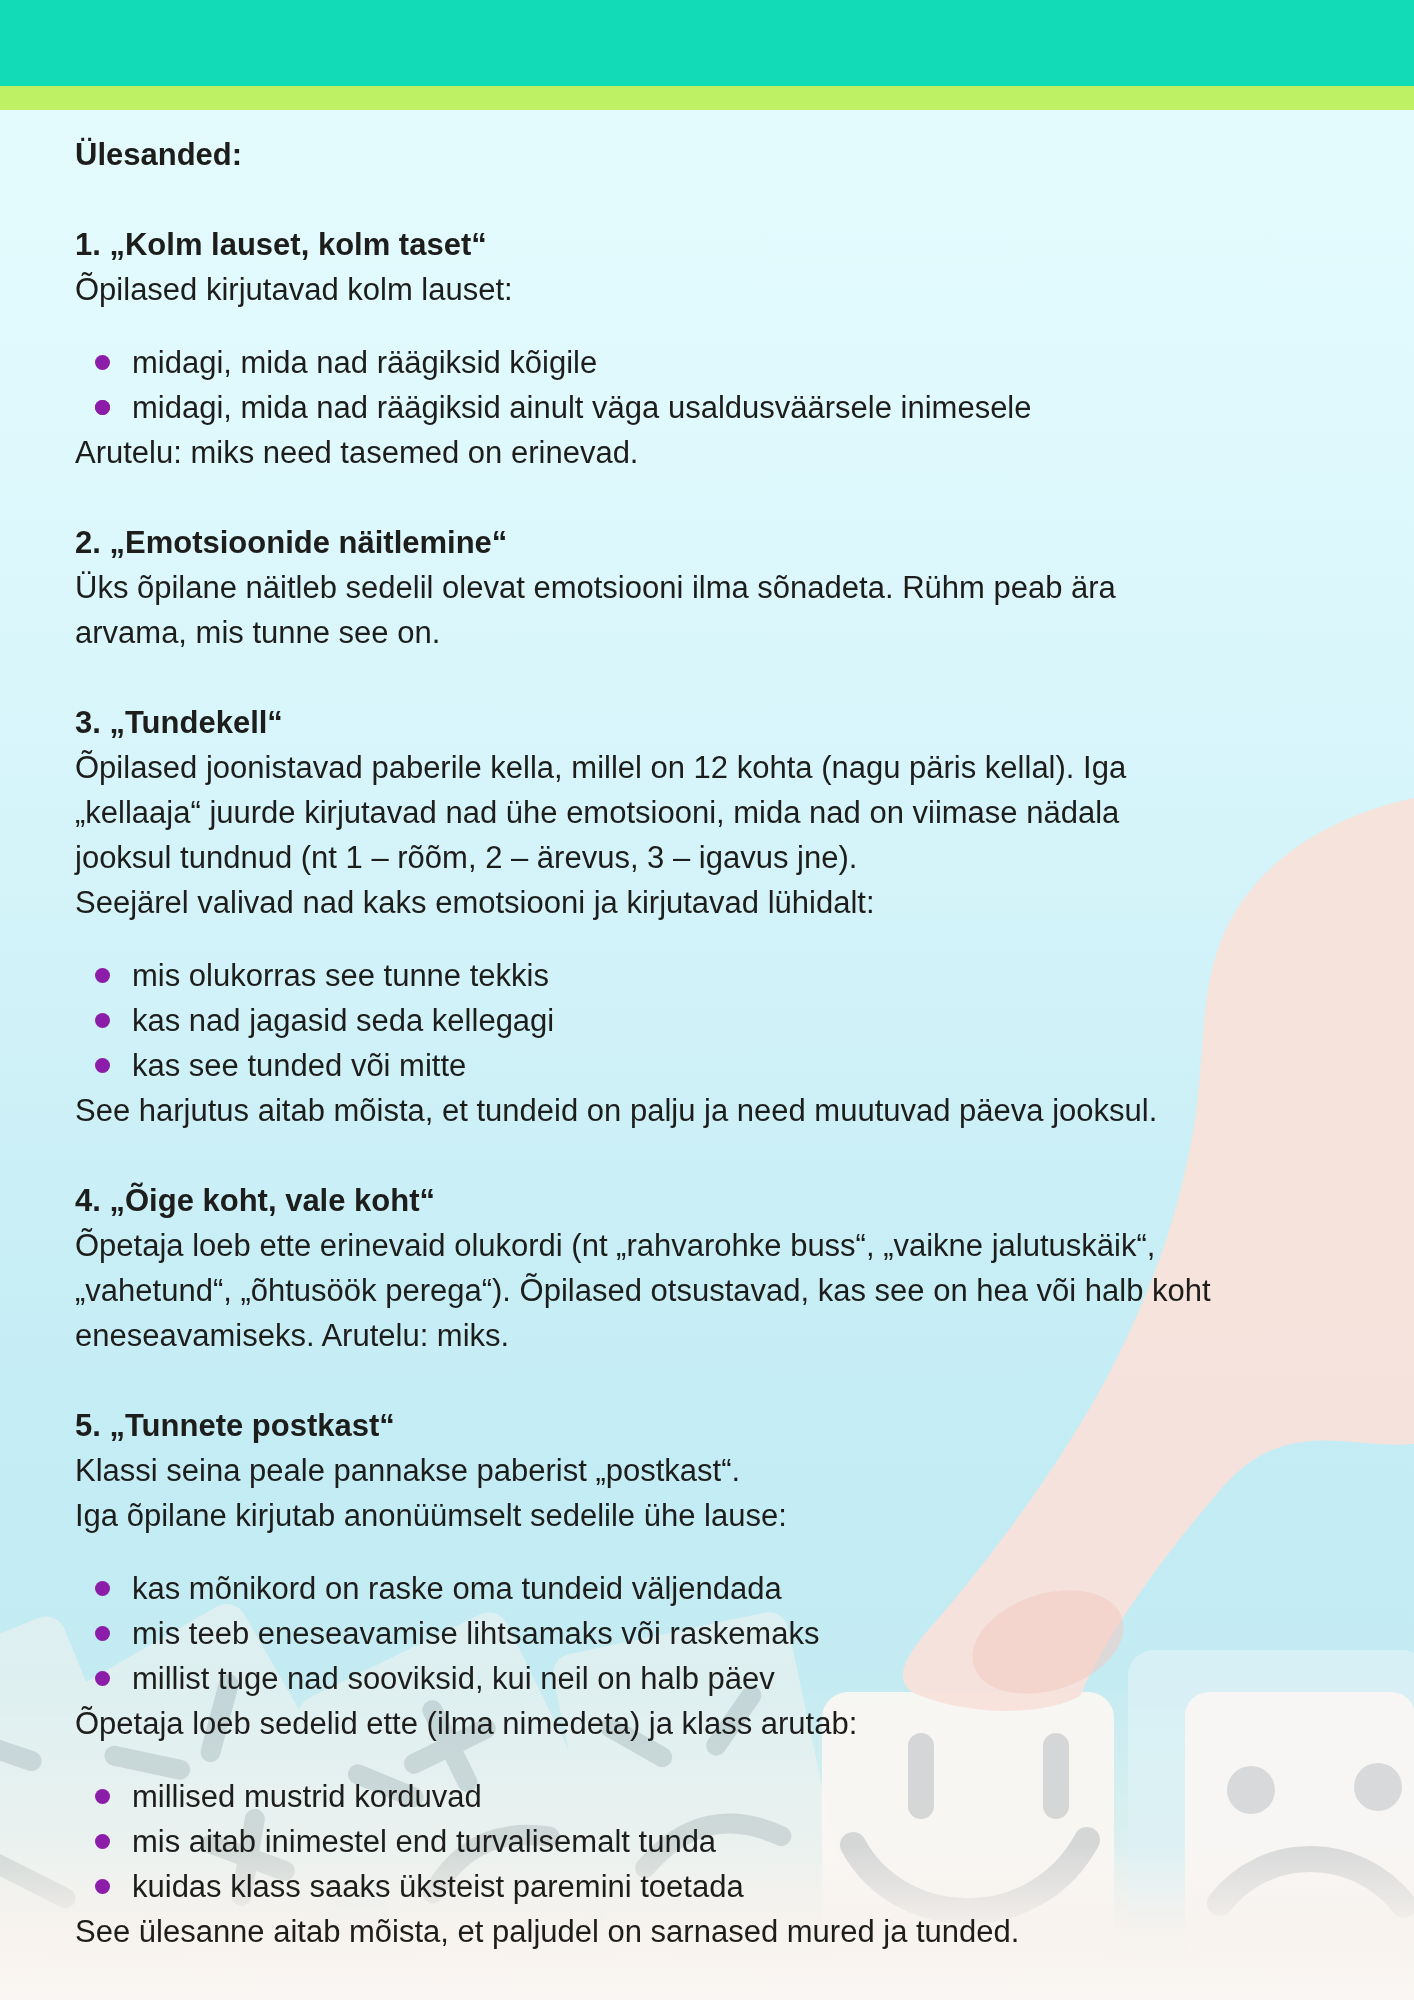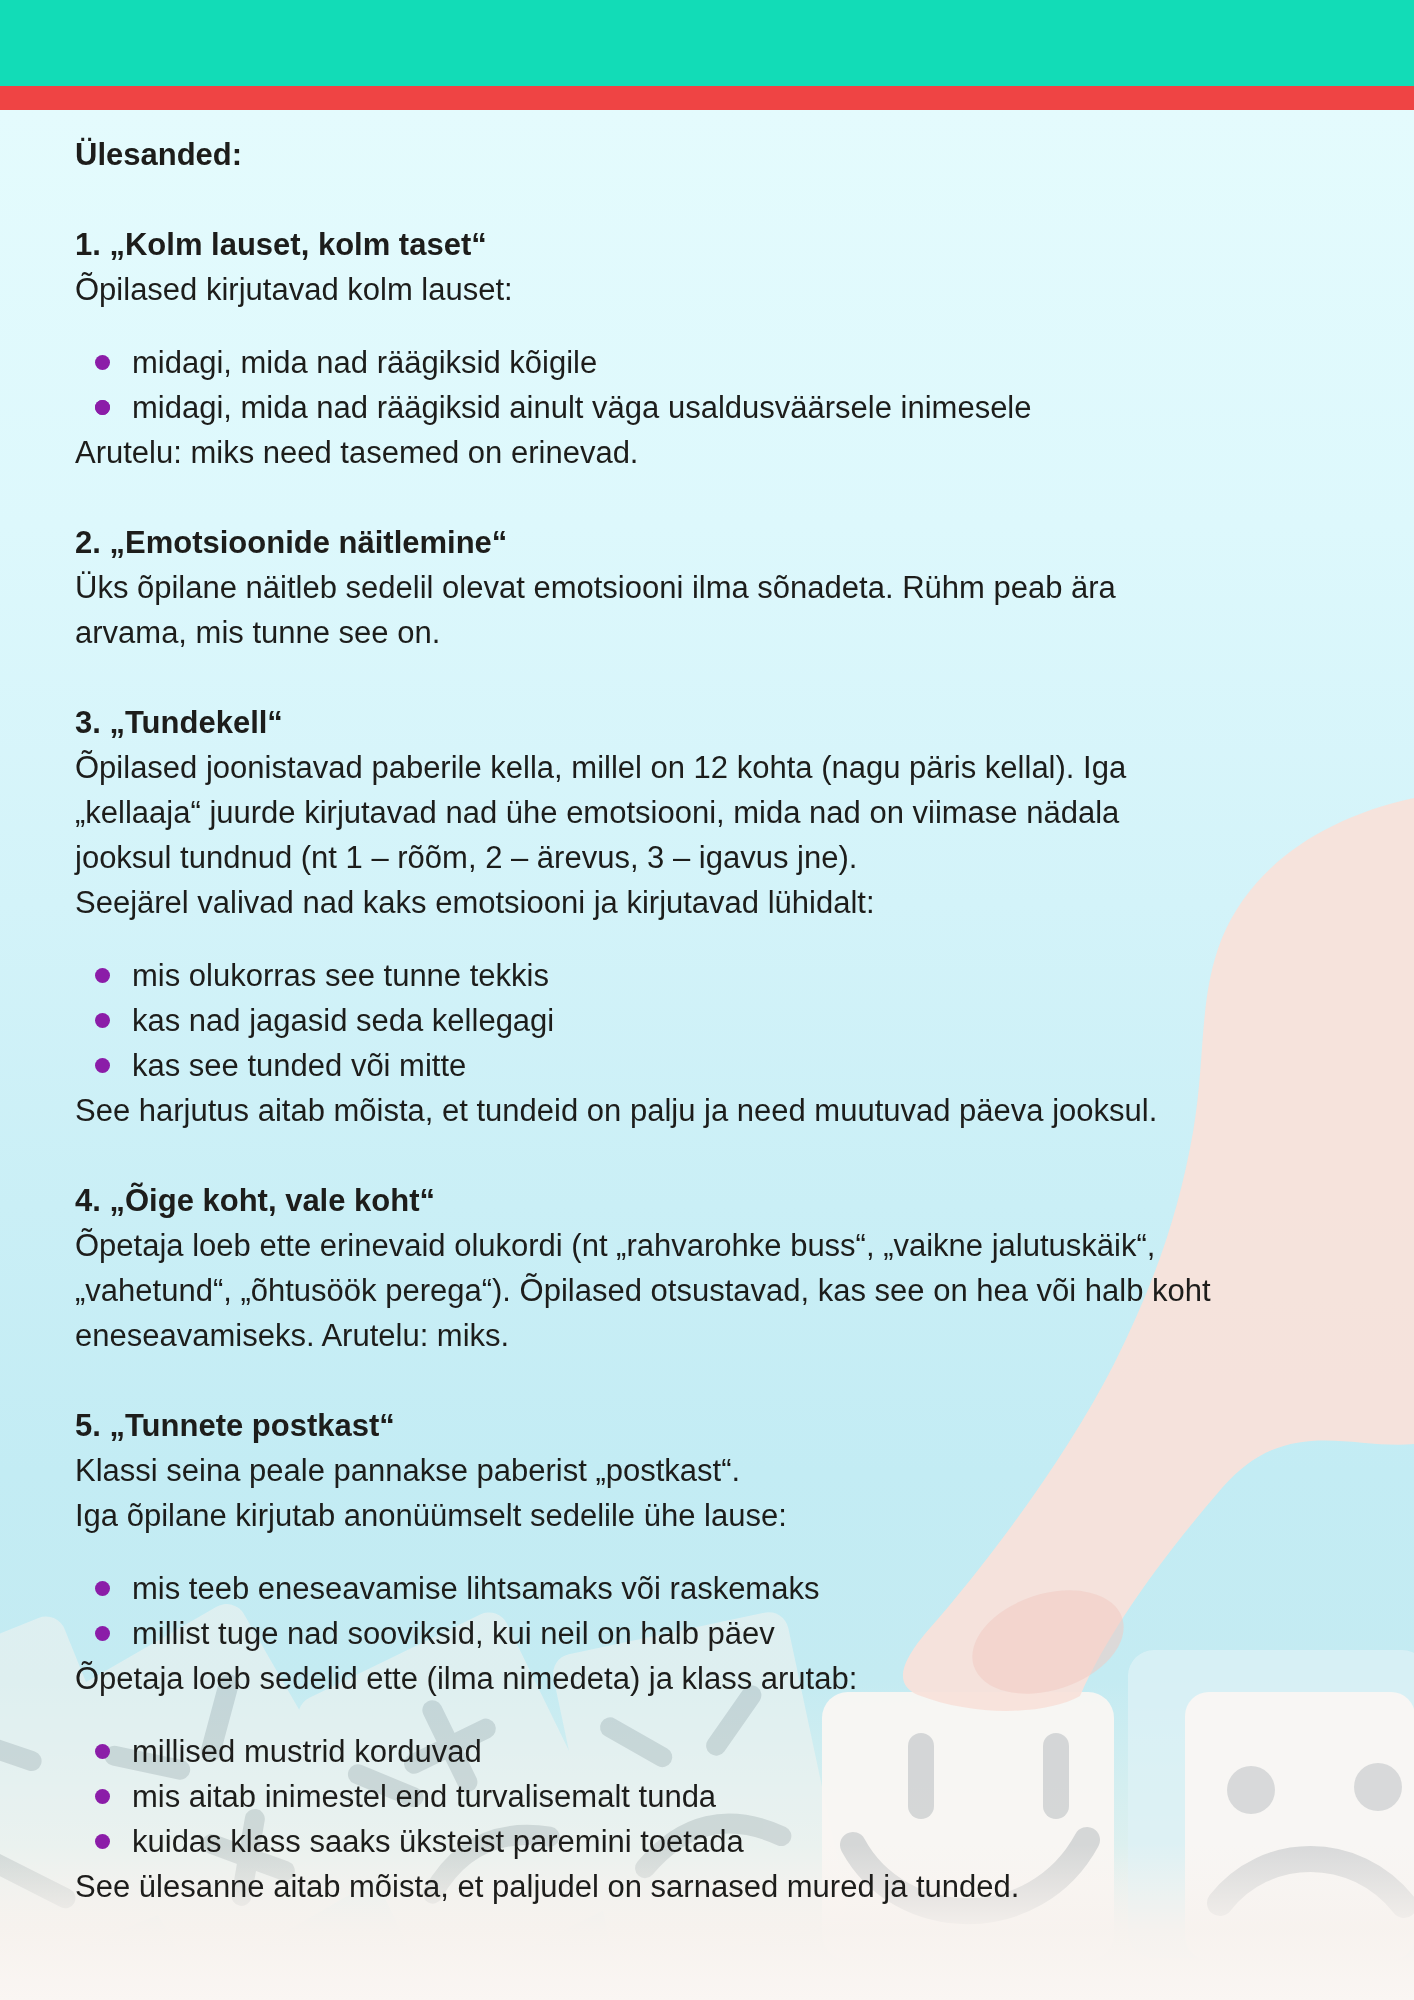--- a/index.html
+++ b/index.html
@@ -3,21 +3,21 @@
 <meta charset="utf-8">
 <style>
   * { margin:0; padding:0; box-sizing:border-box; }
   html,body { width:1414px; height:2000px; }
   body {
     font-family:"Liberation Sans","DejaVu Sans",sans-serif;
     background:#ffffff;
     position:relative;
     overflow:hidden;
   }
-  .page { position:absolute; inset:0; width:1414px; height:1584px; background:#ef4444; }
+  .page { position:absolute; inset:0; width:1414px; height:1584px; background:#bef264; }
 
   
   .band {
     position:absolute; left:0; top:0; width:1414px; height:86px;
     background:#12dcb7;
   }
 
   
   .content-bg {
     position:absolute; left:0; top:110px; width:1414px; height:1890px;
@@ -173,20 +173,21 @@
           <h2 class="heading">4. „Õige koht, vale koht“</h2>
           <p class="para">Õpetaja loeb ette erinevaid olukordi (nt „rahvarohke buss“, „vaikne jalutuskäik“,
 „vahetund“, „õhtusöök perega“). Õpilased otsustavad, kas see on hea või halb koht
 eneseavamiseks. Arutelu: miks.</p>
         </section>
         <section class="section">
           <h2 class="heading">5. „Tunnete postkast“</h2>
           <p class="para">Klassi seina peale pannakse paberist „postkast“.</p>
           <p class="para">Iga õpilane kirjutab anonüümselt sedelile ühe lause:</p>
           <ul class="blist">
+            <li><span class="dot"></span><span>kas mõnikord on raske oma tundeid väljendada</span></li>
             <li><span class="dot"></span><span>mis teeb eneseavamise lihtsamaks või raskemaks</span></li>
             <li><span class="dot"></span><span>millist tuge nad sooviksid, kui neil on halb päev</span></li>
           </ul>
           <p class="para">Õpetaja loeb sedelid ette (ilma nimedeta) ja klass arutab:</p>
           <ul class="blist">
             <li><span class="dot"></span><span>millised mustrid korduvad</span></li>
             <li><span class="dot"></span><span>mis aitab inimestel end turvalisemalt tunda</span></li>
             <li><span class="dot"></span><span>kuidas klass saaks üksteist paremini toetada</span></li>
           </ul>
           <p class="para">See ülesanne aitab mõista, et paljudel on sarnased mured ja tunded.</p>

